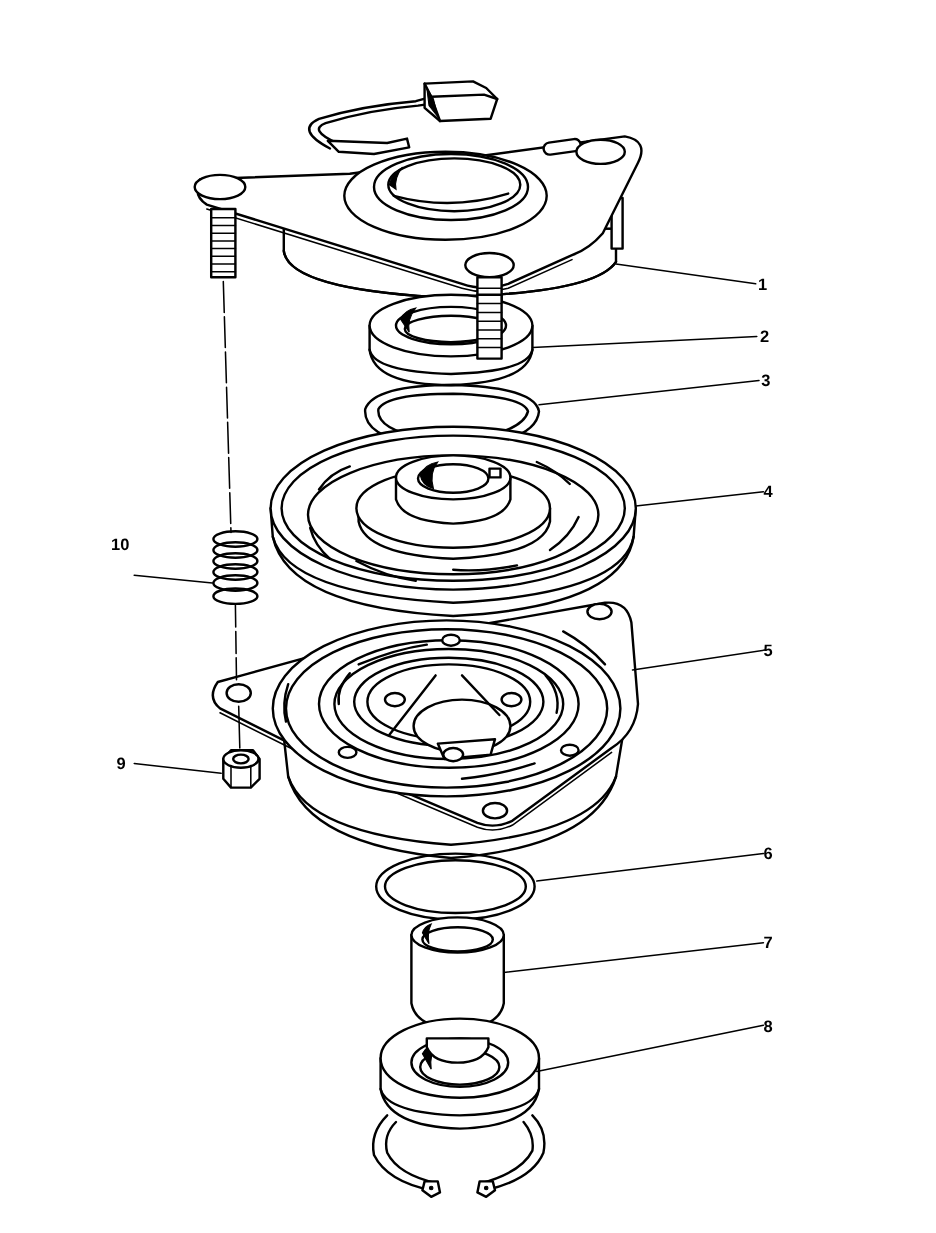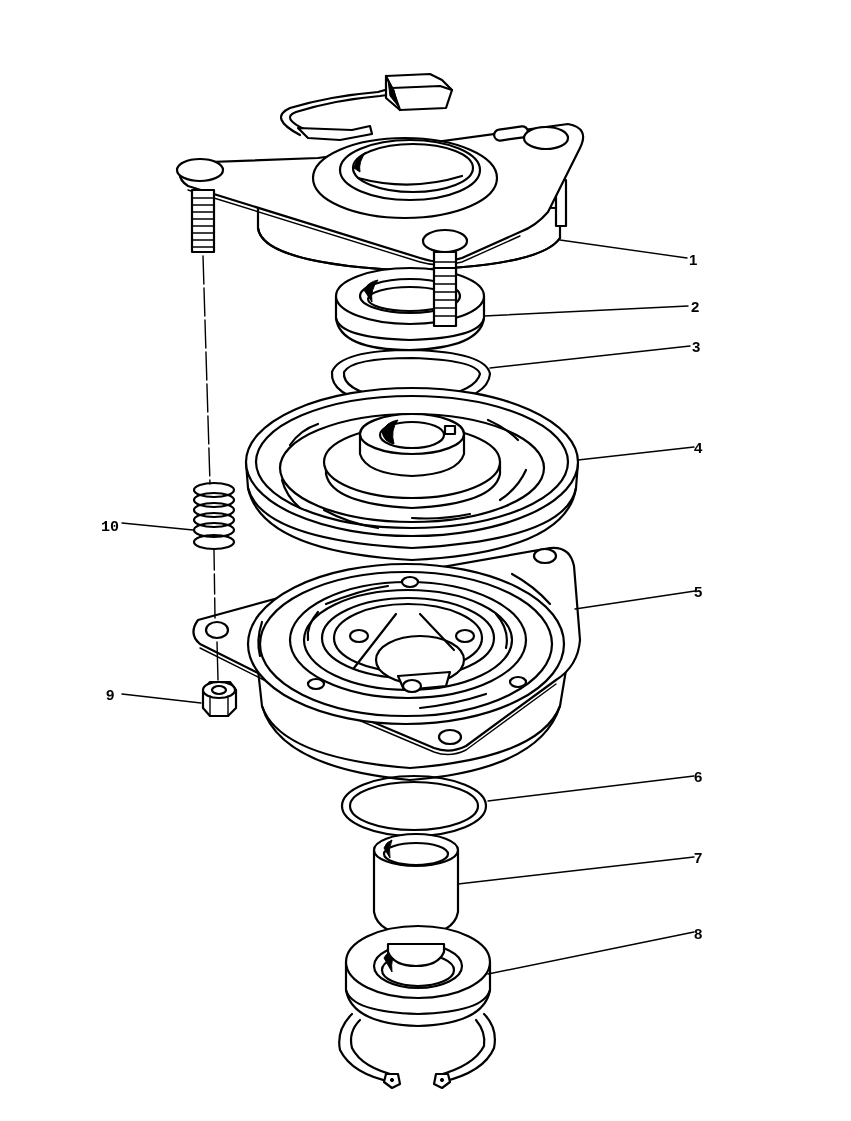--- a/index.html
+++ b/index.html
@@ -236,15 +236,15 @@
 
   <span class="label" style="left:689px; top:252px;">1</span>
   <span class="label" style="left:691px; top:299px;">2</span>
   <span class="label" style="left:692px; top:339px;">3</span>
   <span class="label" style="left:694px; top:440px;">4</span>
   <span class="label" style="left:694px; top:584px;">5</span>
   <span class="label" style="left:694px; top:769px;">6</span>
   <span class="label" style="left:694px; top:850px;">7</span>
   <span class="label" style="left:694px; top:926px;">8</span>
   <span class="label" style="left:106px; top:687px;">9</span>
-  <span class="label" style="left:101px; top:520px;font-family:Liberation Mono, monospace;">10</span>
+  <span class="label" style="left:101px; top:488px;">10</span>
 
 </div>
 
 </body></html>

